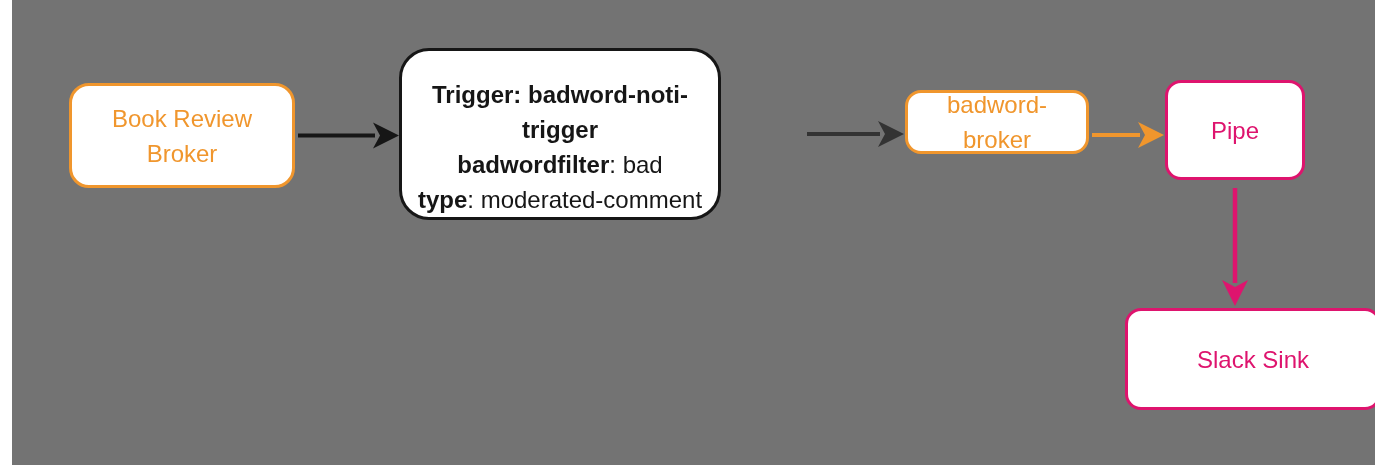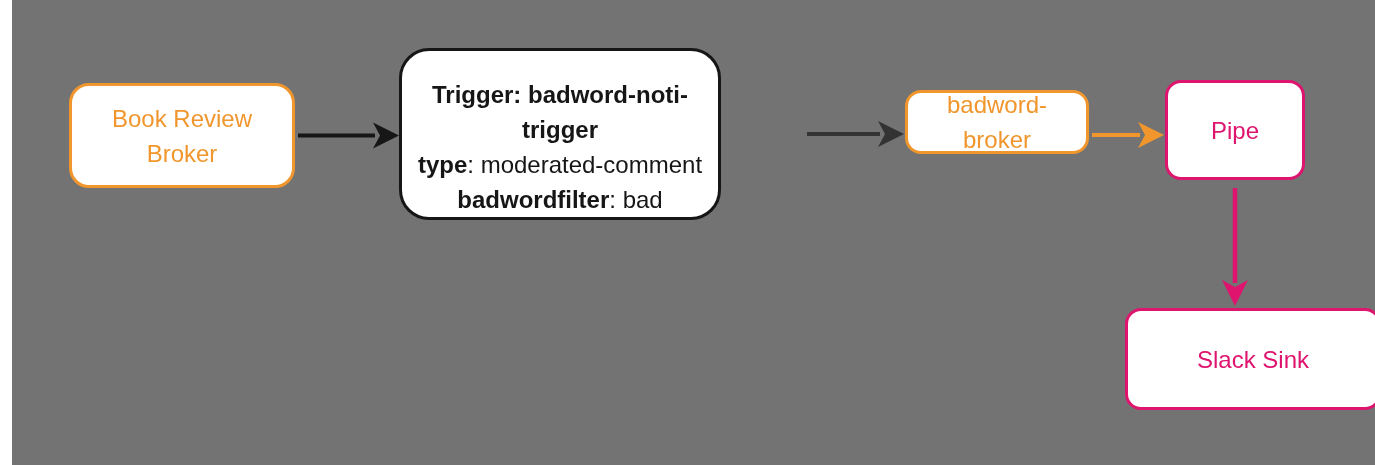--- a/index.html
+++ b/index.html
@@ -107,24 +107,24 @@
   <div class="node node-orange" id="node-book-review-broker">
     <div>Book Review</div>
     <div>Broker</div>
   </div>
 
   <div class="node node-black" id="node-trigger">
     <div>
       <span class="b">Trigger: badword-noti-trigger</span>
     </div>
     <div>
-      <span class="b">type</span><span>: moderated-comment</span>
+      <span class="b">badwordfilter</span><span>: bad</span>
     </div>
     <div>
-      <span class="b">badwordfilter</span><span>: bad</span>
+      <span class="b">type</span><span>: moderated-comment</span>
     </div>
   </div>
 
   <div class="node node-orange" id="node-badword-broker">
     <div>badword-</div>
     <div>broker</div>
   </div>
 
   <div class="node node-pink" id="node-pipe">
     <div>Pipe</div>

